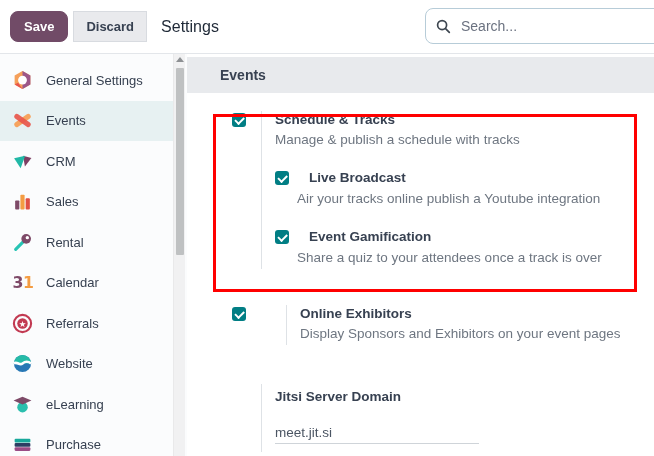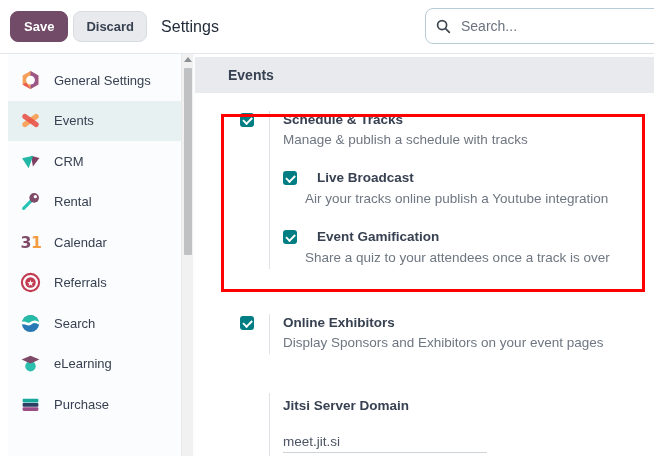--- a/index.html
+++ b/index.html
@@ -14,41 +14,41 @@
     height:53px;display:flex;align-items:center;
     border-bottom:1px solid #e3e6ea;background:#fff;position:relative;
   }
   .btn-save{
     margin-left:10px;background:#714B67;color:#fff;border:1px solid #714B67;
     border-radius:8px;padding:7px 13px;font-size:13px;font-weight:700;cursor:pointer;
     font-family:"Liberation Sans",sans-serif;
   }
   .btn-discard{
     margin-left:5px;background:#e9eaed;color:#374151;border:1px solid #d8dbe0;
-    border-radius:8px;padding:7px 12px;font-size:13px;font-weight:700;cursor:pointer;
+    border-radius:0;padding:7px 12px;font-size:13px;font-weight:700;cursor:pointer;
     font-family:"Liberation Sans",sans-serif;
   }
   .page-title{margin-left:14px;font-size:16px;color:#1f2937;}
   .searchbox{
     position:absolute;left:425px;top:8px;width:260px;height:36px;
     border:1px solid #b7ccd8;border-radius:8px;background:#fff;
     display:flex;align-items:center;box-sizing:border-box;padding:0 10px;
   }
   .searchbox svg{flex:0 0 auto;}
   .searchbox input{
     border:none;outline:none;flex:1;margin-left:8px;font-size:14px;color:#374151;
     font-family:"Liberation Sans",sans-serif;background:transparent;
   }
   .searchbox input::placeholder{color:#6b7280;}
   
   .app{display:flex;height:402px;}
   
   .sidebar{
     width:187px;flex:0 0 187px;background:#fbfcfd;position:relative;
-    padding-top:6px;box-sizing:border-box;overflow:hidden;margin-left:8px;
+    padding-top:6px;box-sizing:border-box;overflow:hidden;
   }
   .side-item{
     height:40.5px;display:flex;align-items:center;padding-left:12px;
     width:173px;box-sizing:border-box;cursor:pointer;
   }
   .side-item.selected{background:#e7f1f2;}
   .side-item .icon{width:21px;height:21px;display:inline-flex;flex:0 0 21px;}
   .side-item .lbl{margin-left:13px;font-size:13px;color:#374151;}
   
   .sb-scroll{
@@ -84,21 +84,21 @@
     display:inline-block;cursor:pointer;flex:0 0 14px;
   }
   .checkbox::after{
     content:"";position:absolute;left:3.2px;top:3.6px;width:6.5px;height:3.5px;
     border-left:2px solid #fff;border-bottom:2px solid #fff;transform:rotate(-45deg);
   }
   .sub-setting{margin-top:21px;}
   .sub-head{display:flex;align-items:center;gap:20px;}
   .sub-head .s-title{line-height:16px;}
   .sub-setting .s-desc{margin-left:22px;margin-top:3px;}
-  .block-gap1{margin-top:45px;}
+  .block-gap1{margin-top:36px;gap:25px;}
   .block-gap2{margin-top:39px;}
   .jitsi-body{padding-top:4px;padding-bottom:8px;}
   .jitsi-input{
     display:block;margin-top:19px;width:204px;border:none;outline:none;
     border-bottom:1px solid #cfd4d9;font-size:13.5px;color:#4b5563;
     padding:0 0 3px 0;background:transparent;font-family:"Liberation Sans",sans-serif;
   }
   
   .red-annotation{
     position:absolute;left:26px;top:21px;width:418px;height:172px;
@@ -150,20 +150,30 @@
     <div class="side-item">
       <span class="icon">
         <svg viewBox="0 0 20 20" width="21" height="21">
           <path d="M10.5 4.5l8 2.2-6.2 8z" fill="#7E3F63"></path>
           <path d="M2 6.8l10.5-2.3-4.3 12z" fill="#21B8A6"></path>
         </svg>
       </span>
       <span class="lbl">CRM</span>
     </div>
 
+    <div class="side-item">
+      <span class="icon">
+        <svg viewBox="0 0 20 20" width="21" height="21">
+          <rect x="3" y="9" width="4" height="8.5" rx="0.8" fill="#7E4A68"></rect>
+          <rect x="8" y="3.5" width="4" height="14" rx="0.8" fill="#F49C42"></rect>
+          <rect x="13" y="7" width="4" height="10.5" rx="0.8" fill="#E04F43"></rect>
+        </svg>
+      </span>
+      <span class="lbl">Sales</span>
+    </div>
 
     <div class="side-item">
       <span class="icon">
         <svg viewBox="0 0 20 20" width="21" height="21">
           <line x1="3.5" y1="16.5" x2="12" y2="8" stroke="#28C4B4" stroke-width="3" stroke-linecap="round"></line>
           <circle cx="13.5" cy="6.5" r="4.6" fill="#7E4A68"></circle>
           <circle cx="14.6" cy="5.4" r="1.6" fill="#fff"></circle>
         </svg>
       </span>
       <span class="lbl">Rental</span>
@@ -191,21 +201,21 @@
     </div>
 
     <div class="side-item">
       <span class="icon">
         <svg viewBox="0 0 20 20" width="21" height="21">
           <circle cx="10" cy="10" r="8.2" fill="#2878B5"></circle>
           <path d="M1.8 10a8.2 8.2 0 0 1 16.4 0z" fill="#26BBA7"></path>
           <path d="M1.8 10c3-2.4 5.4 2.4 8.2 0s5.2-2.4 8.2 0" stroke="#fff" stroke-width="2.4" fill="none"></path>
         </svg>
       </span>
-      <span class="lbl">Search</span>
+      <span class="lbl">Website</span>
     </div>
 
     <div class="side-item">
       <span class="icon">
         <svg viewBox="0 0 20 20" width="21" height="21">
           <circle cx="10" cy="12.5" r="5" fill="#2BBFAE"></circle>
           <path d="M10 2.5l8.5 3.7L10 9.9 1.5 6.2z" fill="#7E4A68"></path>
         </svg>
       </span>
       <span class="lbl">eLearning</span>

